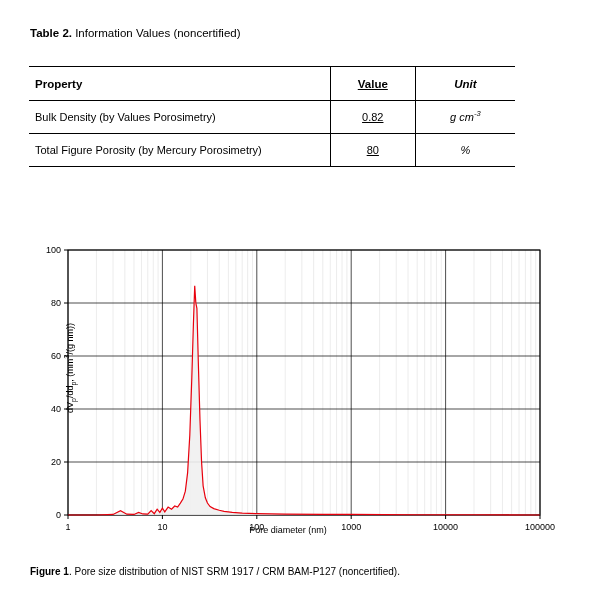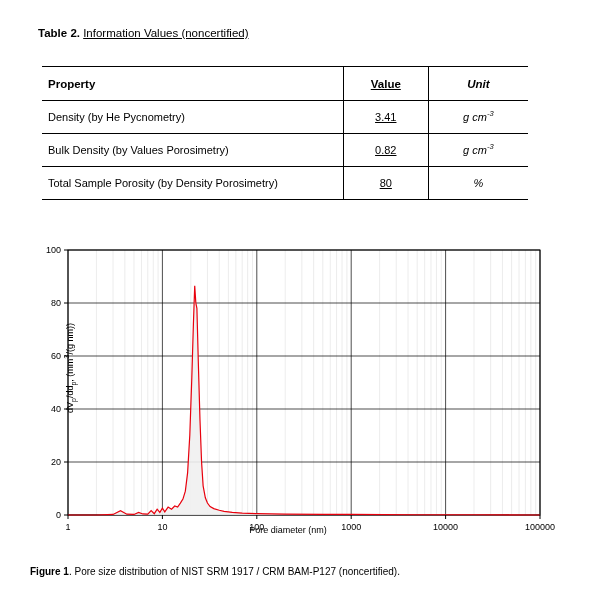--- a/index.html
+++ b/index.html
@@ -25,31 +25,29 @@
   
   .table-caption {
     position: absolute;
     left: 30px;
     top: 27px;
     font-size: 11.5px;
     white-space: nowrap;
   }
   .table-caption .lbl {
     font-weight: bold;
-    margin-left: 8px;
   }
   .table-caption .txt {
     font-weight: normal;
-    text-decoration: underline;
   }
 
   
   .table-wrap {
     position: absolute;
-    left: 42px;
+    left: 29px;
     top: 66px;
     width: 486px;
   }
   table.info {
     border-collapse: collapse;
     width: 486px;
     font-size: 11px;
   }
   table.info th, table.info td {
     padding: 0;
@@ -154,31 +152,26 @@
     <table class="info">
       <thead>
         <tr class="head">
           <th class="c-prop">Property</th>
           <th class="c-val">Value</th>
           <th class="c-unit">Unit</th>
         </tr>
       </thead>
       <tbody>
         <tr class="body">
-          <td class="c-prop">Density (by He Pycnometry)</td>
-          <td class="c-val">3.41</td>
-          <td class="c-unit"><span>g cm</span><sup>-3</sup></td>
-        </tr>
-        <tr class="body">
           <td class="c-prop">Bulk Density (by Values Porosimetry)</td>
           <td class="c-val">0.82</td>
           <td class="c-unit"><span>g cm</span><sup>-3</sup></td>
         </tr>
         <tr class="body last">
-          <td class="c-prop">Total Sample Porosity (by Density Porosimetry)</td>
+          <td class="c-prop">Total Figure Porosity (by Mercury Porosimetry)</td>
           <td class="c-val">80</td>
           <td class="c-unit"><span>%</span><sup></sup></td>
         </tr>
       </tbody>
     </table>
   </div>
 
   <div class="figure">
     <svg class="plot" id="plot-svg" width="540" height="300">
         <line x1="78.41723159067982" y1="12" x2="78.41723159067982" y2="277" stroke="#d9d9d9" stroke-width="0.5"></line>

